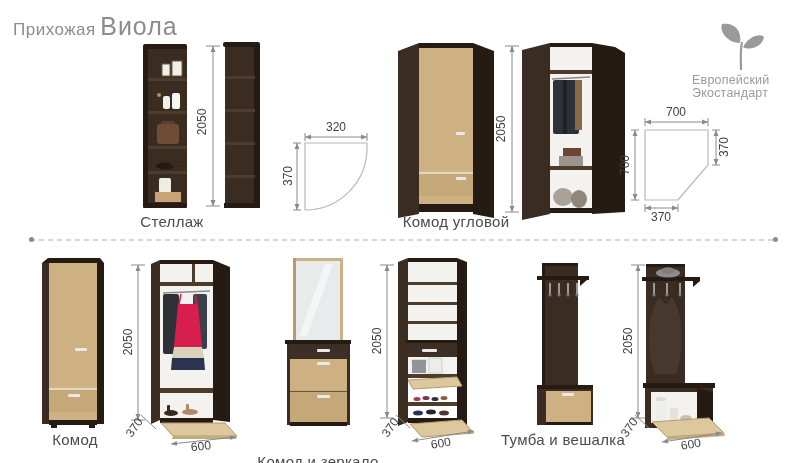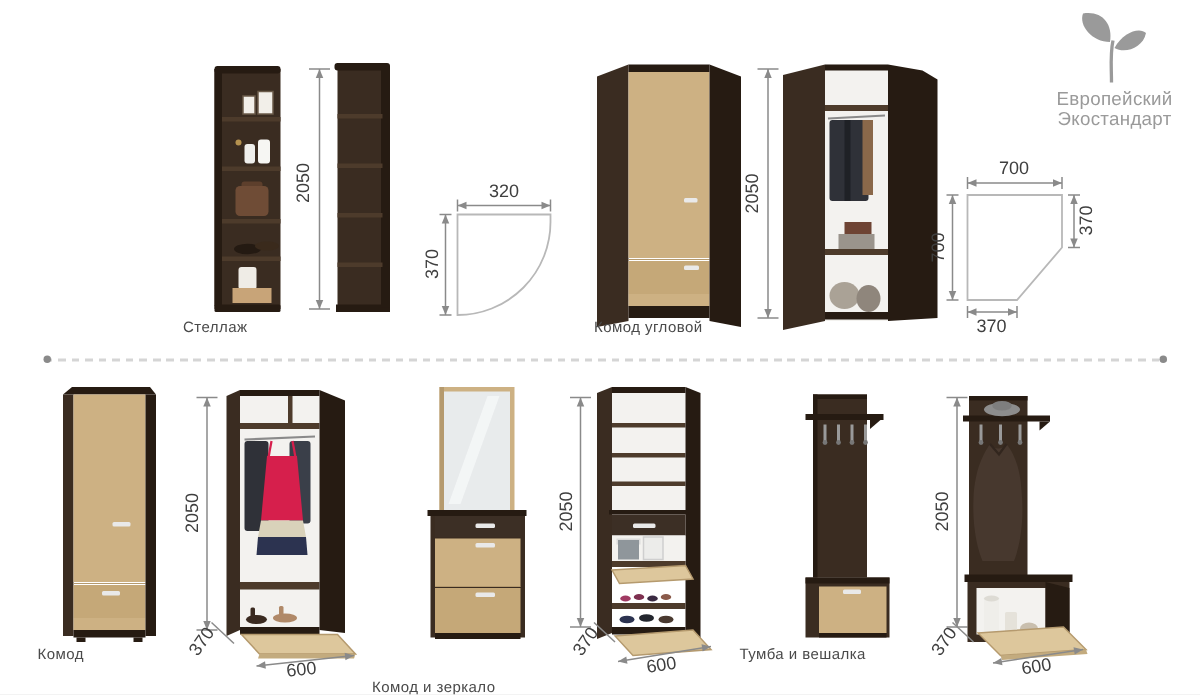--- a/index.html
+++ b/index.html
@@ -10,41 +10,45 @@
     --title:#8c8c8c; --logo:#9a9a9a; --divider:#d5d5d5; --page_bg:#ffffff;
     --red_dress:#d61f4c; --navy:#2c3350; --beige:#d9d2ba; --dark_cloth:#2f3138;
     --coat:#47382e; --bag:#6f4c36; --basket:#c8a478;
   }
   html,body{margin:0;padding:0;background:#e9e9e9;}
   .canvas{position:relative;width:800px;height:463px;background:var(--page_bg);
     font-family:"Liberation Sans",sans-serif;overflow:hidden;}
   .title{position:absolute;left:13px;top:12px;color:var(--title);white-space:nowrap;}
   .title .t-prefix{font-size:17px;letter-spacing:.5px;}
   .title .t-name{font-size:25px;letter-spacing:1px;}
-  .logo{position:absolute;left:692px;top:5px;width:102px;text-align:center;color:var(--logo);}
+  .logo{position:absolute;left:692px;top:20px;width:102px;color:var(--logo);}
   .logo .eco-line{font-size:12.5px;line-height:13px;letter-spacing:.2px;}
   .divider{position:absolute;left:30px;top:239px;width:748px;height:2px;
     background:repeating-linear-gradient(90deg,var(--divider) 0 5px,transparent 5px 9px);}
   .divider-dot{position:absolute;top:237px;width:5px;height:5px;border-radius:50%;background:#8a8a8a;}
-  .item-label{position:absolute;font-size:10px;color:var(--label);text-align:left;letter-spacing:.3px;white-space:nowrap;}
+  .item-label{position:absolute;font-size:15px;color:var(--label);text-align:center;letter-spacing:.3px;white-space:nowrap;}
   svg{position:absolute;overflow:visible;}
   .f-w{fill:var(--wenge)} .f-wd{fill:var(--wengeDark)} .f-wl{fill:var(--wengeMid)}
   .f-oak{fill:var(--oak)} .f-oak2{fill:var(--oakDark)} .f-oakl{fill:var(--oakLight)}
   .f-int{fill:var(--interior)} .f-h{fill:var(--handle)}
   .dim-l{stroke:var(--dim_line);stroke-width:1;fill:none}
   .dim-a{fill:var(--dim_line)}
   .dim-t{fill:var(--dim_text);font-size:12px;font-family:"Liberation Sans",sans-serif;}
   .plan-s{fill:#fff;stroke:#b8b8b8;stroke-width:1.2}
   .oedge{stroke:var(--oakEdge);stroke-width:.8}
 </style>
 </head>
 <body>
 
 <div class="canvas">
 
+  <div class="title">
+    <span class="t-prefix">Прихожая</span>
+    <span class="t-name">Виола</span>
+  </div>
 
   <div class="logo">
     <svg width="102" height="50" viewBox="0 0 102 50" style="position:static">
       <path d="M49,50 C49,40 48,31 50,22" stroke="var(--logo)" stroke-width="2.2" fill="none"></path>
       <path d="M48,23 C36,23 27,12 30,4 C42,2 50,10 48,23 Z" fill="var(--logo)"></path>
       <path d="M51,27 C57,16 68,13 72,17 C70,27 58,31 51,27 Z" fill="var(--logo)"></path>
     </svg>
     <div class="eco-line">Европейский</div>
     <div class="eco-line">Экостандарт</div>
   </div>

